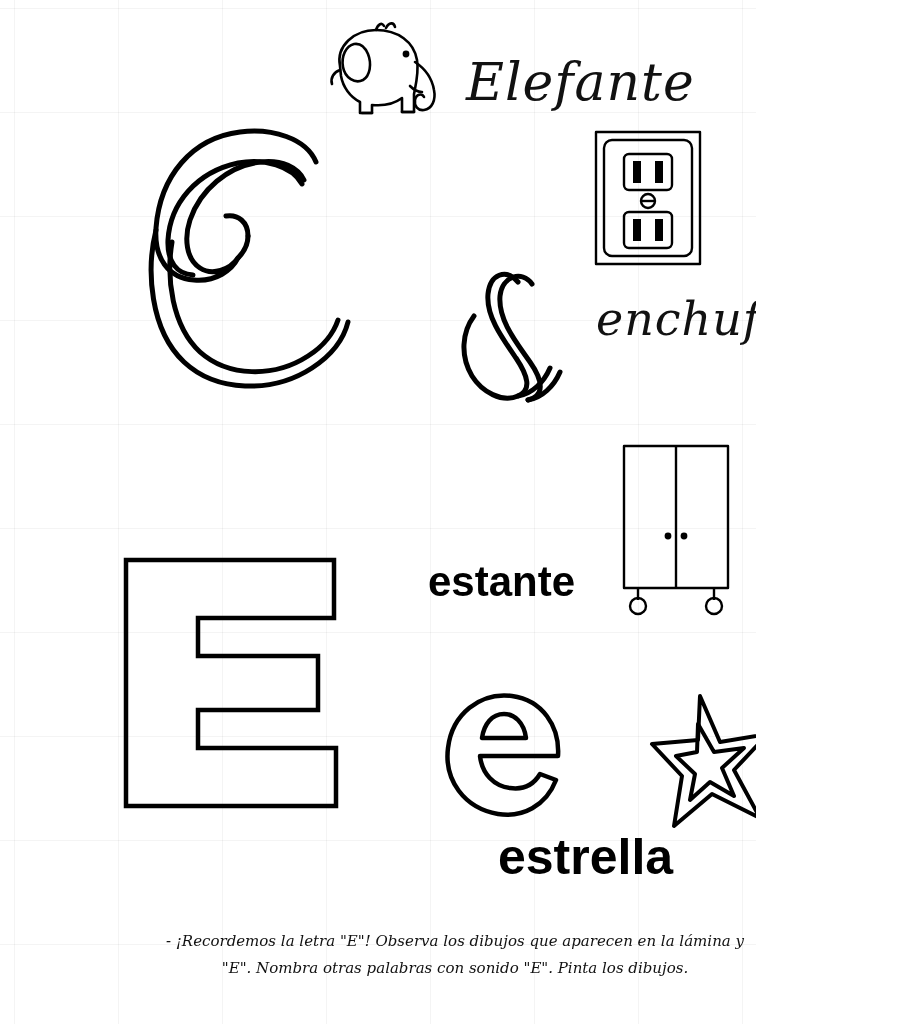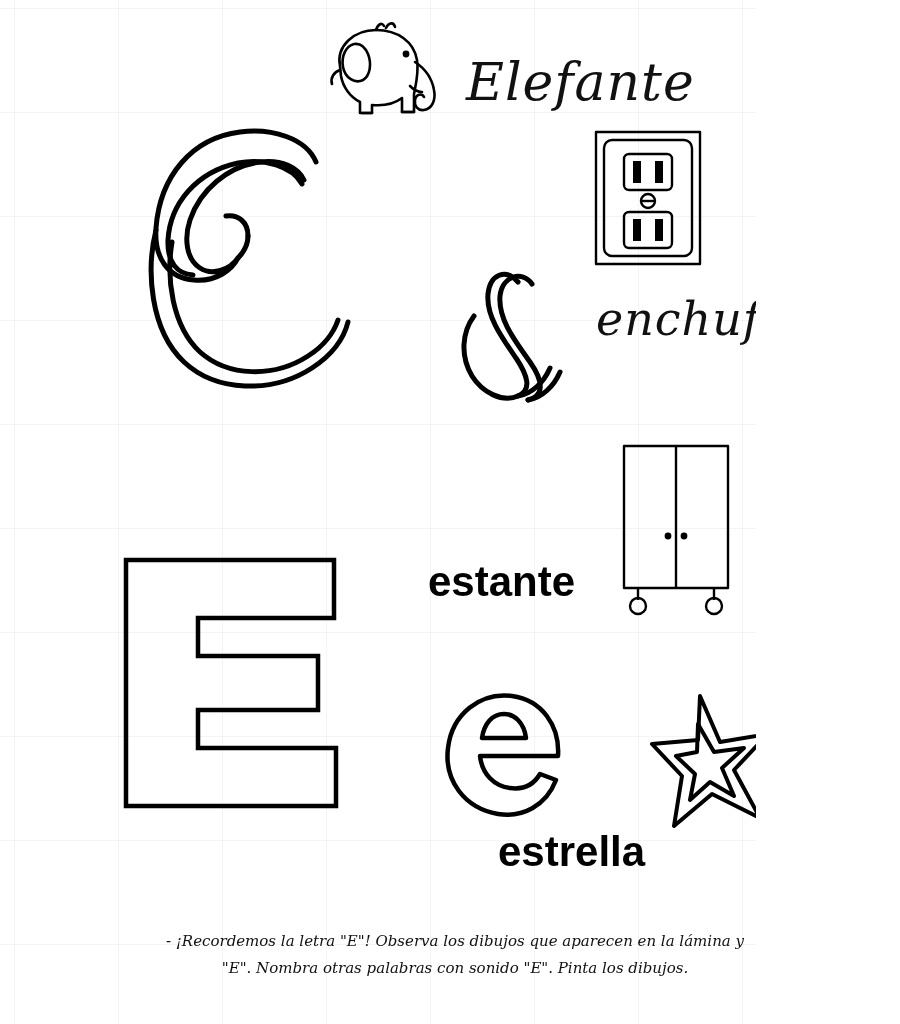--- a/index.html
+++ b/index.html
@@ -179,20 +179,20 @@
     </svg>
   </div>
 
   <div class="abs" style="left:648px; top:690px;">
     <svg width="130" height="140" viewBox="0 0 130 140" fill="none" stroke="#000" stroke-width="4" stroke-linejoin="round">
       <path d="M52 6 L72 52 L120 44 L86 80 L112 128 L64 104 L26 136 L34 86 L4 54 L50 50 Z"></path>
       <path d="M50 34 L66 62 L96 58 L74 78 L86 106 L62 92 L42 110 L47 84 L28 66 L49 62 Z"></path>
     </svg>
   </div>
 
-  <div class="abs bold-label" style="left:498px; top:828px; font-size:42px;">estrella</div>
+  <div class="abs bold-label" style="left:498px; top:828px; font-size:50px;">estrella</div>
 
   <div id="footer">
     <div>- ¡Recordemos la letra "E"! Observa los dibujos que aparecen en la lámina y</div>
     <div>"E". Nombra otras palabras con sonido "E". Pinta los dibujos.</div>
   </div>
 
 </div>
 
 </body></html>

